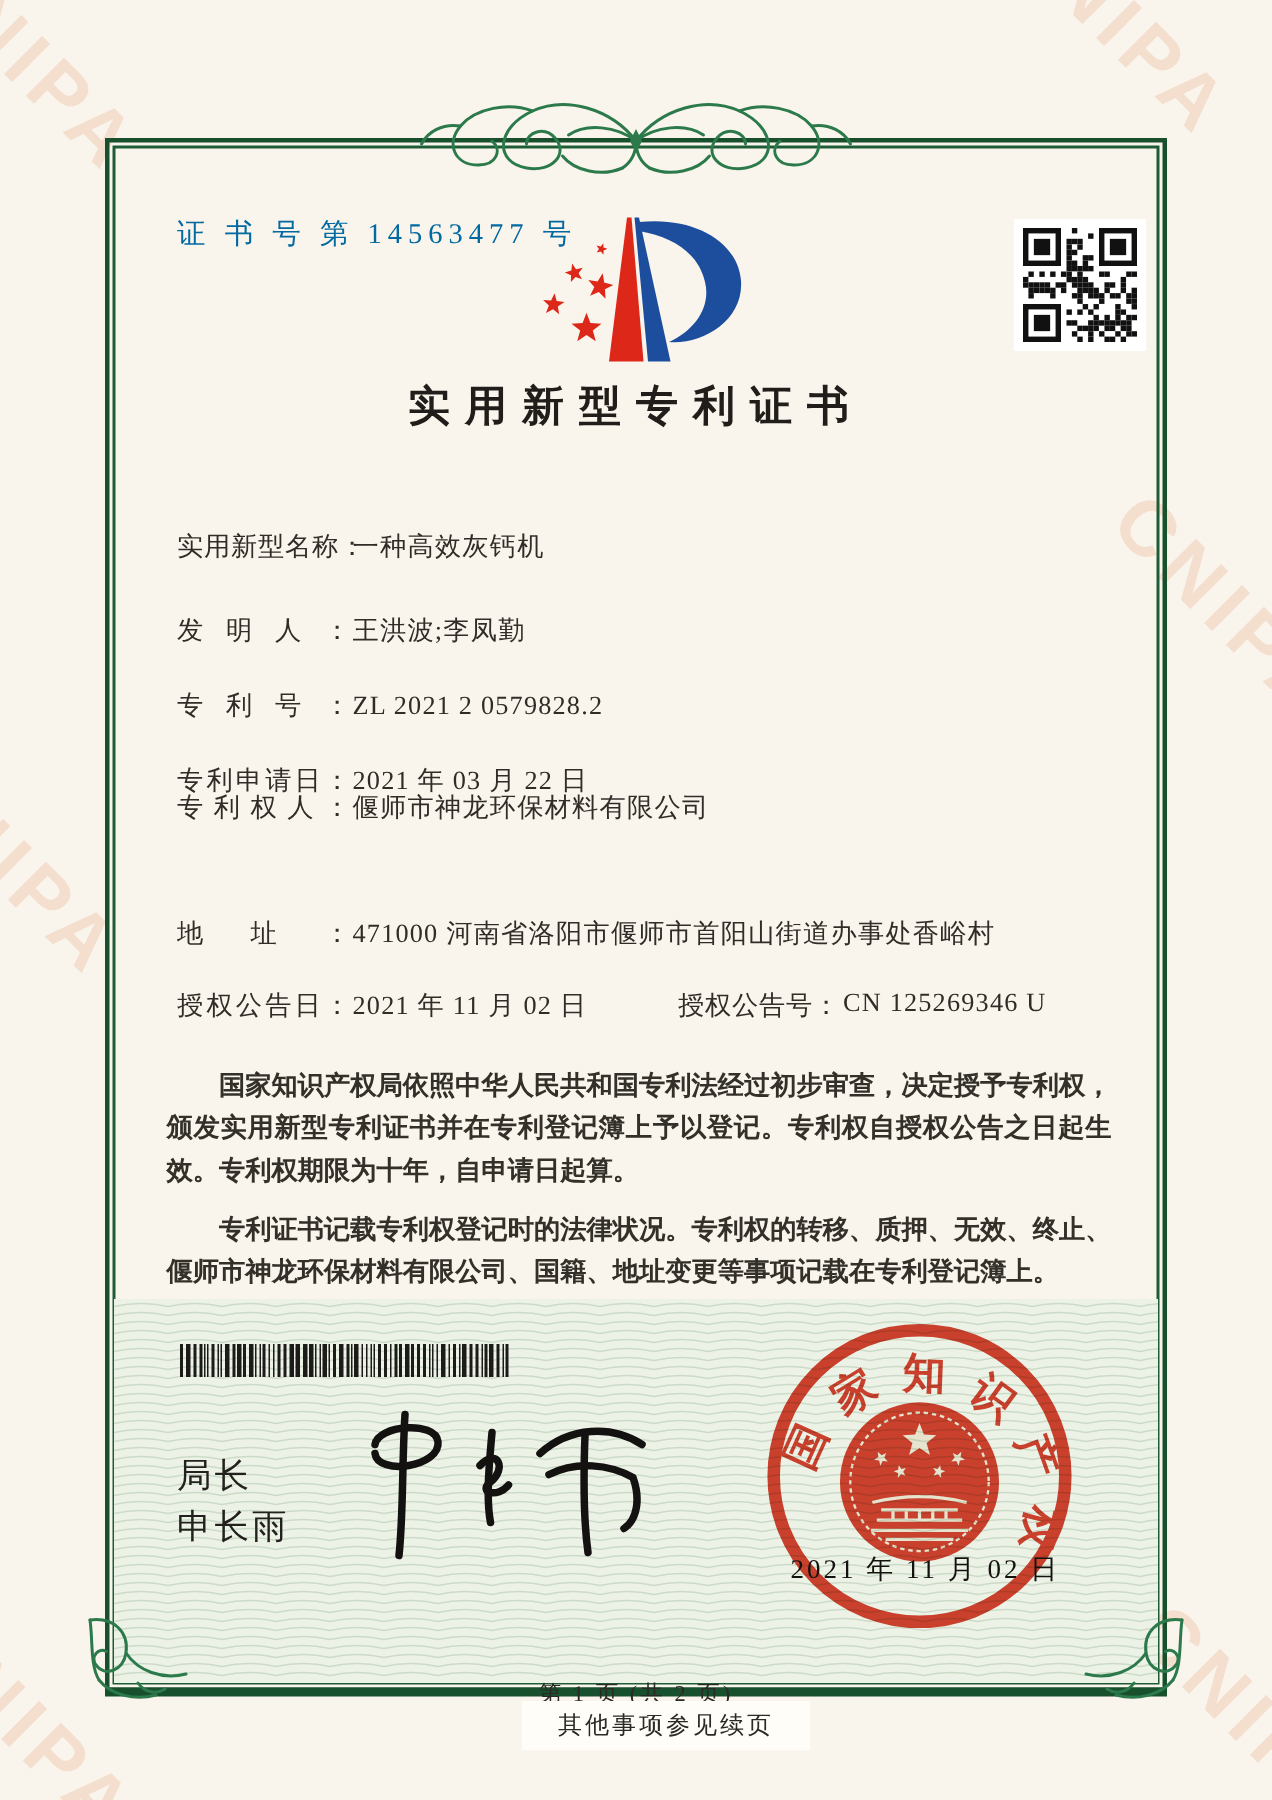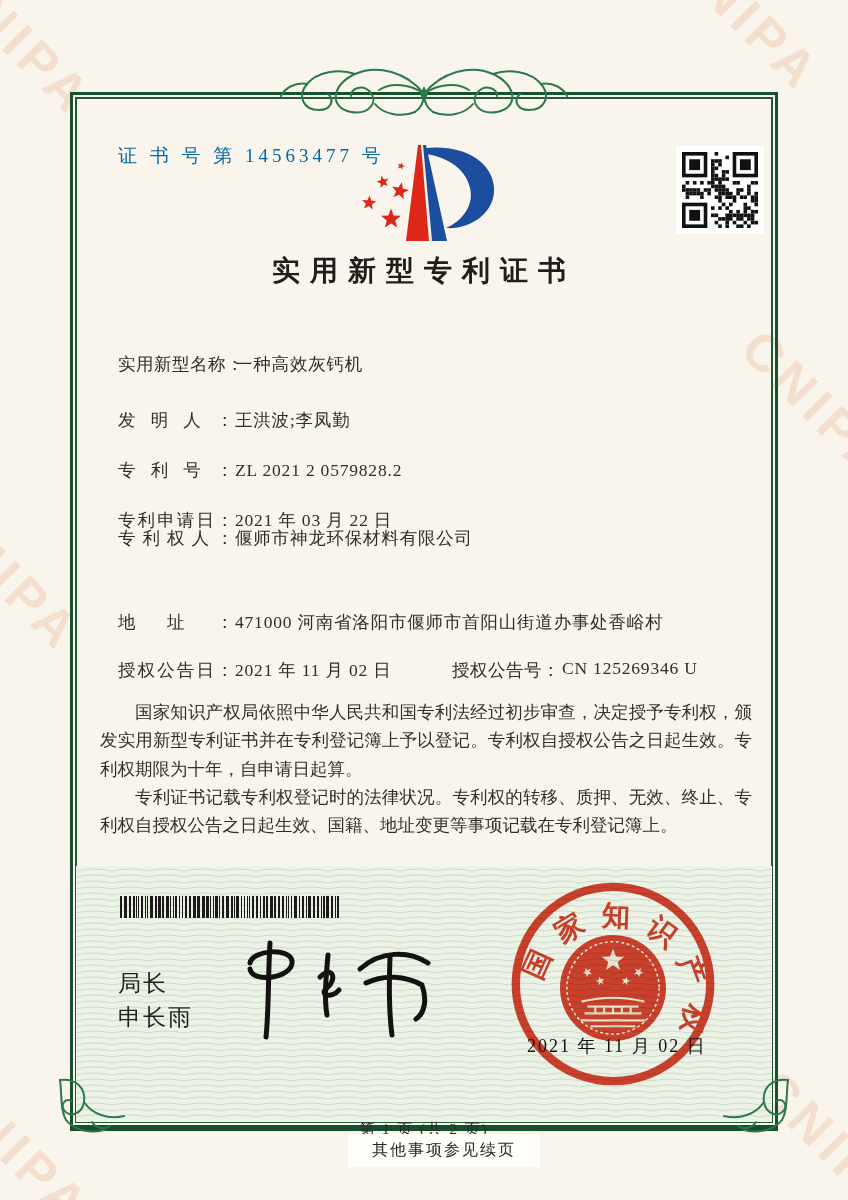--- a/index.html
+++ b/index.html
@@ -20,21 +20,21 @@
   .title{position:absolute;left:0;right:0;top:252px;text-align:center;font-size:28px;font-weight:bold;
          letter-spacing:10px;color:#201d1a;z-index:5;}
   .fields{position:absolute;left:118px;top:0;width:612px;z-index:5;}
   .frow{position:absolute;left:0;width:612px;font-size:17.5px;white-space:nowrap;color:#302d28;}
   .flabel{display:inline-block;width:116px;text-align:justify;text-align-last:justify;letter-spacing:0.5px;}
   .fvalue{margin-left:1px;letter-spacing:0.8px;margin-top:27px;}
   .flabel2{position:absolute;left:334px;letter-spacing:0.5px;}
   .fvalue2{position:absolute;left:444px;letter-spacing:0.8px;}
   .paras{position:absolute;left:100px;top:698px;width:652px;z-index:5;font-size:17.5px;line-height:1.62;
          color:#33302a;text-align:justify;}
-  .paras p{margin:0;text-indent:2em;}
+  .paras p{margin:11px;text-indent:2em;font-weight:bold;}
   .barcode{position:absolute;left:120px;top:896px;z-index:6;}
   .signer{position:absolute;left:118px;z-index:7;font-size:23px;color:#23211d;letter-spacing:2px;}
   .signature{position:absolute;left:238px;top:933px;z-index:7;}
   .seal{position:absolute;left:505px;top:876px;z-index:6;opacity:0.95;mix-blend-mode:multiply;}
   .sealdate{position:absolute;left:527px;top:1034px;z-index:8;font-size:18px;letter-spacing:2px;color:#14120f;}
   .pagefooter{position:absolute;left:0;right:0;top:1092px;text-align:center;font-size:15px;
               letter-spacing:2px;color:#2b2925;z-index:7;margin-top:28px;}
   .notewrap{position:absolute;left:0;right:0;top:1134px;text-align:center;z-index:7;padding-left:40px;}
   .note{display:inline-block;background:#fffdf8;padding:6px 24px;font-size:16px;letter-spacing:2px;color:#2b2925;}
   .ornament-top{position:absolute;left:279px;top:58px;z-index:4;}
@@ -315,21 +315,21 @@
     </div>
     <div class="frow" style="top:658px">
       <span class="flabel">授权公告日：</span><span class="fvalue">2021 年 11 月 02 日</span>
       <span class="flabel2">授权公告号：</span>
       <span class="fvalue2">CN 125269346 U</span>
     </div>
   </div>
 
   <div class="paras">
     <p>国家知识产权局依照中华人民共和国专利法经过初步审查，决定授予专利权，颁发实用新型专利证书并在专利登记簿上予以登记。专利权自授权公告之日起生效。专利权期限为十年，自申请日起算。</p>
-    <p>专利证书记载专利权登记时的法律状况。专利权的转移、质押、无效、终止、专利权自授权公告之日起生效、国籍、地址变更等事项记载在专利登记簿上。</p>
+    <p>专利证书记载专利权登记时的法律状况。专利权的转移、质押、无效、终止、偃师市神龙环保材料有限公司、国籍、地址变更等事项记载在专利登记簿上。</p>
   </div>
 
   <svg class="barcode" id="barcode" width="222" height="22" viewBox="0 0 222 22" fill="#1c1b19">
       <rect x="0" y="0" width="2" height="22"></rect>
       <rect x="4" y="0" width="3" height="22"></rect>
       <rect x="9" y="0" width="2" height="22"></rect>
       <rect x="13" y="0" width="2" height="22"></rect>
       <rect x="16" y="0" width="1" height="22"></rect>
       <rect x="18" y="0" width="1" height="22"></rect>
       <rect x="21" y="0" width="2" height="22"></rect>

